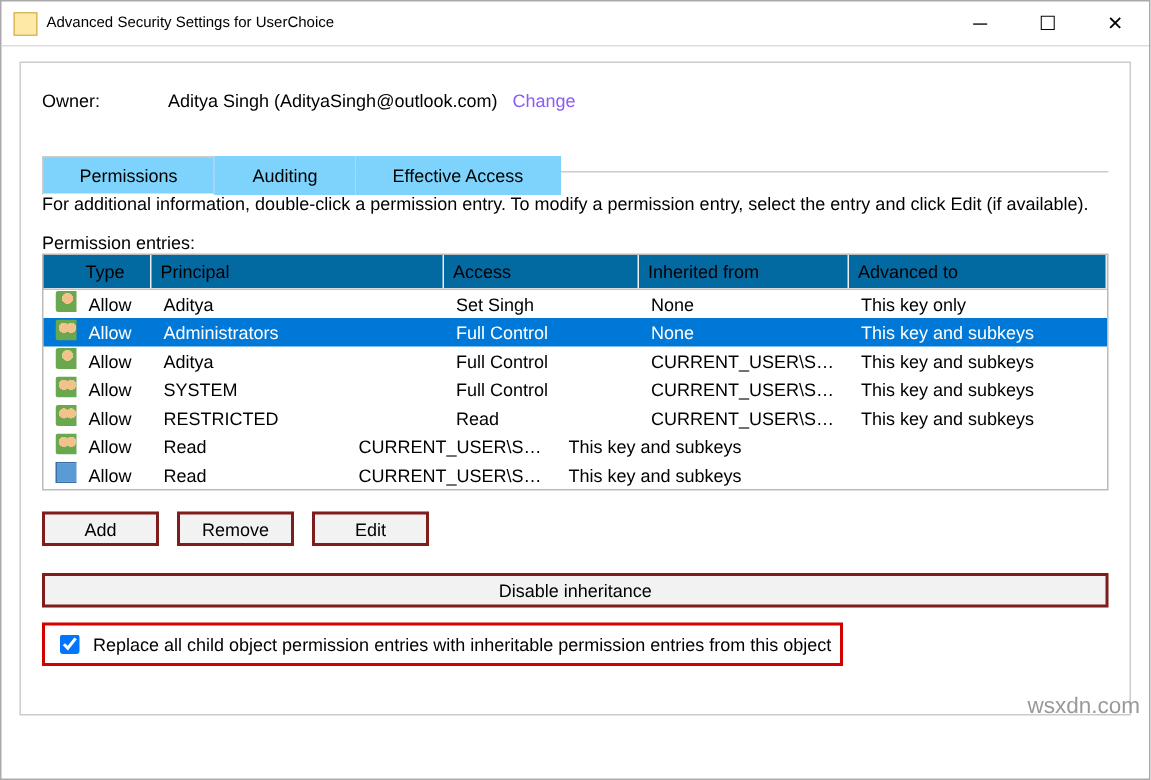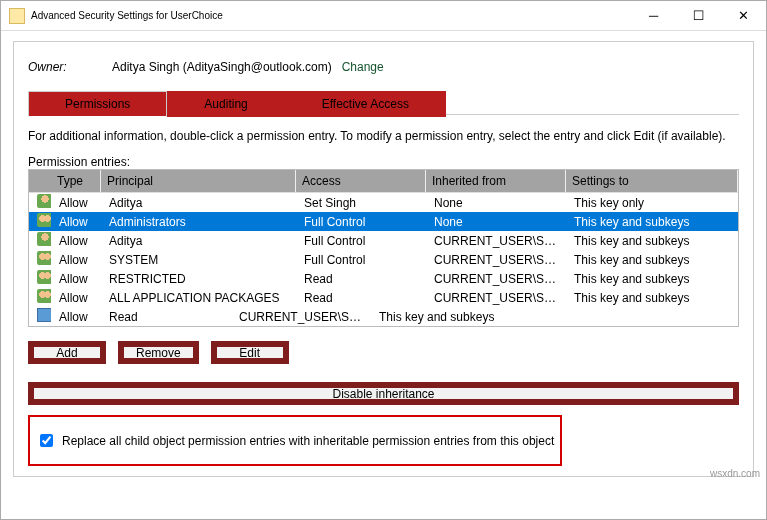--- a/index.html
+++ b/index.html
@@ -5,53 +5,53 @@
   * { box-sizing: border-box; font-family: "Segoe UI", Tahoma, sans-serif; }
   body { margin: 0; background: #fff; font-size: 12px; color: #000; }
   .window { width: 767px; height: 520px; border: 1px solid #aaa; background: #fff; position: relative; }
   .titlebar { height: 30px; display: flex; align-items: center; border-bottom: 1px solid #ddd; }
   .titlebar .icon { width: 16px; height: 16px; margin: 0 6px 0 8px; background: #ffe9a6; border: 1px solid #d9b95e; }
   .titlebar .title { flex: 1; font-size: 10px; }
   .winbtns { display: flex; height: 100%; }
   .winbtn { width: 45px; display: flex; align-items: center; justify-content: center; font-size: 13px; }
   .content { position: absolute; top: 40px; left: 12px; right: 12px; bottom: 42px; border: 1px solid #ccc; padding: 12px 14px 10px 14px; }
   .owner-row { display: flex; align-items: center; margin: 6px 0 14px 0; font-size: 12px; }
-  .owner-row .lbl { width: 84px; font-style: italic; }
-  .owner-row .link { color: #14532d; margin-left: 10px; cursor: pointer; }
+  .owner-row .lbl { width: 84px; }
+  .owner-row .link { color: #8b5cf6; margin-left: 10px; cursor: pointer; }
   .tabs { display: flex; border-bottom: 1px solid #ccc; }
-  .tab { padding: 5px 36px; border: 1px solid transparent; border-bottom: none; position: relative; top: 3px; background: #b91c1c; cursor: default; }
+  .tab { padding: 5px 24px; border: 1px solid transparent; border-bottom: none; position: relative; top: 16px; background: #7dd3fc; cursor: default; }
   .tab.active { border-color: #ccc; border-bottom: 1px solid #fff; }
   .note { margin: 14px 0 12px 0; }
   .pe-label { margin-bottom: 0; }
   .grid { border: 1px solid #bbb; }
-  .ghead { display: flex; background: #a3a3a3; border-bottom: 1px solid #ddd; }
+  .ghead { display: flex; background: #0369a1; border-bottom: 1px solid #ddd; }
   .ghead > div { padding: 4px 6px; border-right: 1px solid #eee; font-weight: normal; }
   .col-icon { width: 22px; border-right: none !important; }
   .col-type { width: 50px; }
   .col-principal { width: 195px; }
   .col-access { width: 130px; }
   .col-inherited { width: 140px; }
   .col-applies { flex: 1; }
   .grow { }
   .grow .row { display: flex; align-items: center; height: 19px; }
   .grow .row > div { padding: 1px 8px; white-space: nowrap; overflow: hidden; text-overflow: ellipsis; }
   .grow .row.selected { background: #0078d7; color: #fff; }
   .picon { width: 16px; height: 14px; display: inline-block; }
   .picon.person { background: radial-gradient(circle at 50% 35%, #f2c28c 0 30%, transparent 31%), linear-gradient(#6aa84f,#6aa84f); border-radius: 2px; }
   .picon.group { background: radial-gradient(circle at 35% 40%, #f2c28c 0 25%, transparent 26%), radial-gradient(circle at 65% 40%, #f2c28c 0 25%, transparent 26%), linear-gradient(#6aa84f,#6aa84f); border-radius: 2px; }
   .picon.pkg { background: linear-gradient(#5b9bd5,#5b9bd5); border: 1px solid #3a6ea5; }
   .btnrow { display: flex; gap: 12px; margin-top: 14px; }
-  .btn { min-width: 78px; height: 23px; border: 6px solid #7f1d1d; background: #f2f2f2; font-size: 12px; display: flex; align-items: center; justify-content: center; padding: 0 12px; }
+  .btn { min-width: 78px; height: 23px; border: 2px solid #7f1d1d; background: #f2f2f2; font-size: 12px; display: flex; align-items: center; justify-content: center; padding: 0 12px; }
   .disable-row { margin-top: 18px; }
-  .replace-row { margin-top: 10px; border: 2px solid #d40000; padding: 14px 6px; display: flex; align-items: center; gap: 6px; width: fit-content; }
+  .replace-row { margin-top: 10px; border: 2px solid #d40000; padding: 3px 6px; display: flex; align-items: center; gap: 6px; width: fit-content; }
   .chk { width: 13px; height: 13px; }
   .footer { position: absolute; bottom: 8px; right: 14px; display: flex; gap: 8px; }
   .footer .btn { min-width: 78px; }
   .footer .btn.default { border: 1px solid #0078d7; box-shadow: inset 0 0 0 1px #0078d7; }
-  .watermark { position: absolute; right: 6px; bottom: 40px; font-size: 10px; color: #999; }
+  .watermark { position: absolute; right: 6px; bottom: 40px; font-size: 15px; color: #999; }
 </style>
 </head>
 <body>
 
 <div class="window">
   <div class="titlebar">
     <div class="icon"></div>
     <div class="title">Advanced Security Settings for UserChoice</div>
     <div class="winbtns">
       <div class="winbtn">─</div>
@@ -76,21 +76,21 @@
     <div class="note">For additional information, double-click a permission entry. To modify a permission entry, select the entry and click Edit (if available).</div>
     <div class="pe-label">Permission entries:</div>
 
     <div class="grid">
       <div class="ghead">
         <div class="col-icon"></div>
         <div class="col-type">Type</div>
         <div class="col-principal">Principal</div>
         <div class="col-access">Access</div>
         <div class="col-inherited">Inherited from</div>
-        <div class="col-applies">Settings to</div>
+        <div class="col-applies">Advanced to</div>
       </div>
       <div class="grow" id="rows">
           <div class="row">
             <div class="col-icon"><span class="picon person"></span></div>
             <div class="col-type">Allow</div>
             <div class="col-principal">Aditya</div>
             <div class="col-access">Set Singh</div>
             <div class="col-inherited">None</div>
             <div class="col-applies">This key only</div>
           </div>
@@ -122,21 +122,20 @@
             <div class="col-icon"><span class="picon group"></span></div>
             <div class="col-type">Allow</div>
             <div class="col-principal">RESTRICTED</div>
             <div class="col-access">Read</div>
             <div class="col-inherited">CURRENT_USER\Soft...</div>
             <div class="col-applies">This key and subkeys</div>
           </div>
           <div class="row">
             <div class="col-icon"><span class="picon group"></span></div>
             <div class="col-type">Allow</div>
-            <div class="col-principal">ALL APPLICATION PACKAGES</div>
             <div class="col-access">Read</div>
             <div class="col-inherited">CURRENT_USER\Soft...</div>
             <div class="col-applies">This key and subkeys</div>
           </div>
           <div class="row">
             <div class="col-icon"><span class="picon pkg"></span></div>
             <div class="col-type">Allow</div>
             <div class="col-access">Read</div>
             <div class="col-inherited">CURRENT_USER\Soft...</div>
             <div class="col-applies">This key and subkeys</div>

